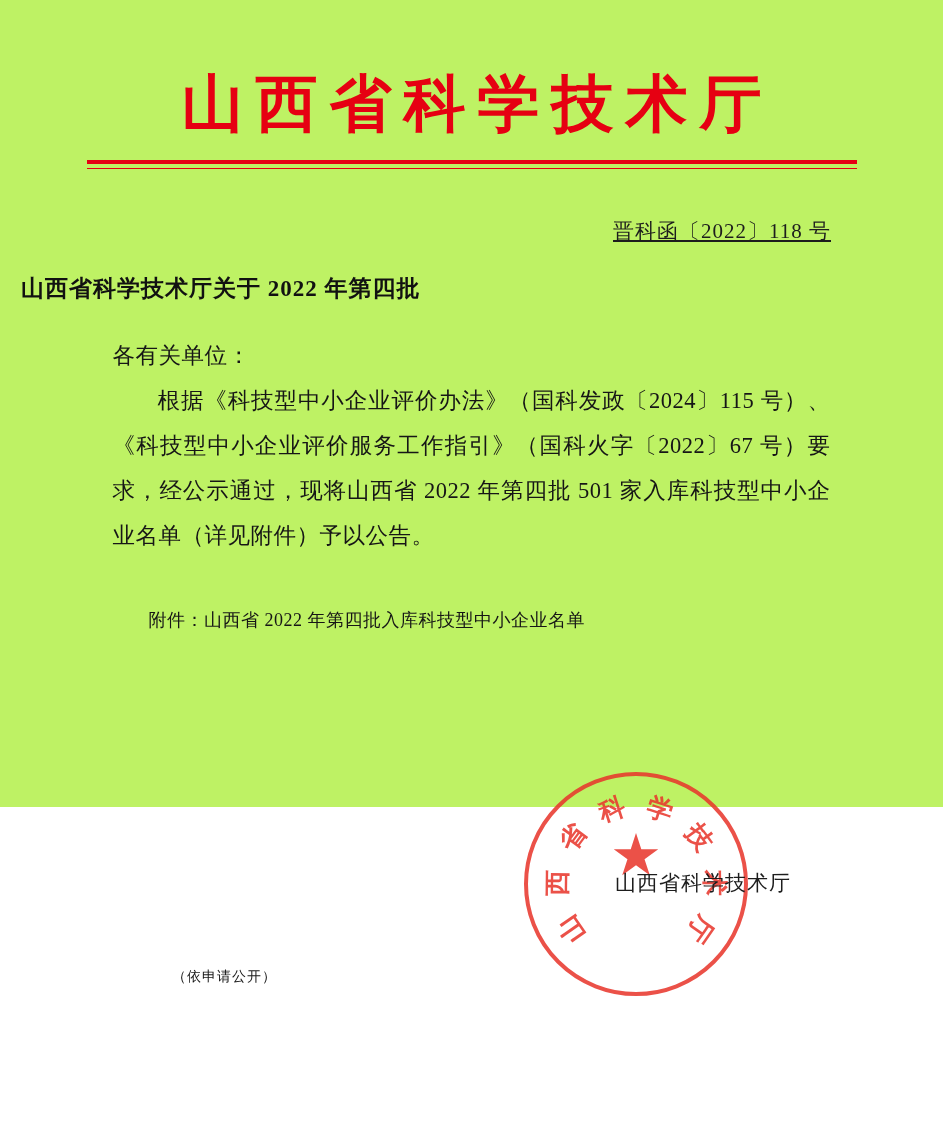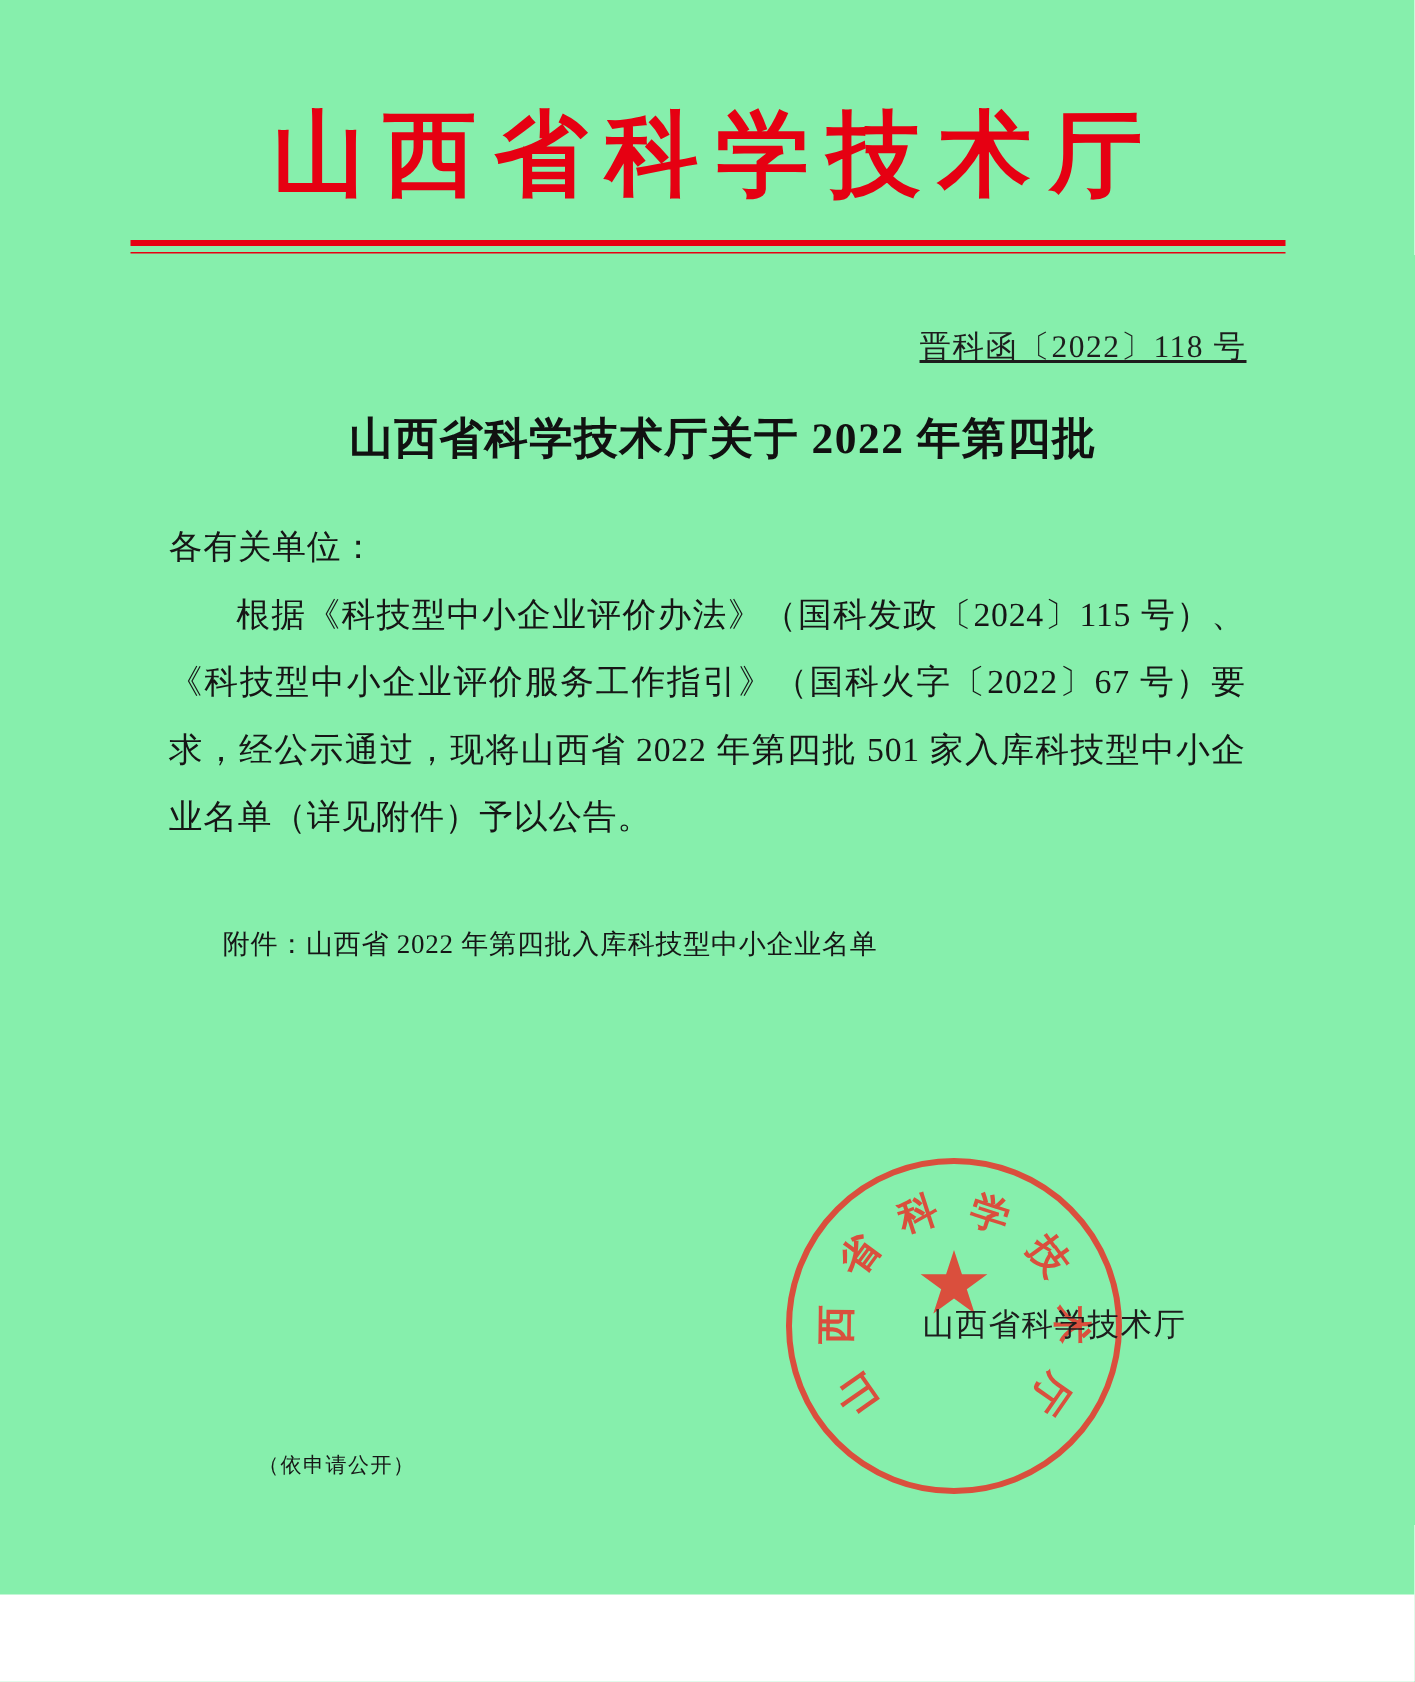--- a/index.html
+++ b/index.html
@@ -12,22 +12,22 @@
     height: 1121px;
     font-family: "Liberation Serif", "DejaVu Serif", serif;
     color: #1a1a1a;
     overflow: hidden;
     position: relative;
   }
 
   .page {
     position: relative;
     width: 943px;
-    height: 1063px;
-    background: #86efac;
+    height: 807px;
+    background: #bef264;
     box-sizing: border-box;
   }
 
   
   .masthead {
     text-align: center;
     padding-top: 70px;
   }
   .masthead-title {
     color: #e60012;
@@ -60,23 +60,23 @@
     padding-right: 112px;
     font-size: 21px;
     letter-spacing: 1px;
     color: #1d1d1d;
     text-decoration: underline;
   }
 
   
   .doc-title {
     margin-top: 26px;
-    text-align: center;
+    text-align: left;
     font-weight: bold;
-    font-size: 29px;
+    font-size: 23px;
     line-height: 1.55;
     letter-spacing: 1px;
     color: #111;
     padding-left: 21px;
   }
   .doc-title .line {
     display: block;
   }
 
   

